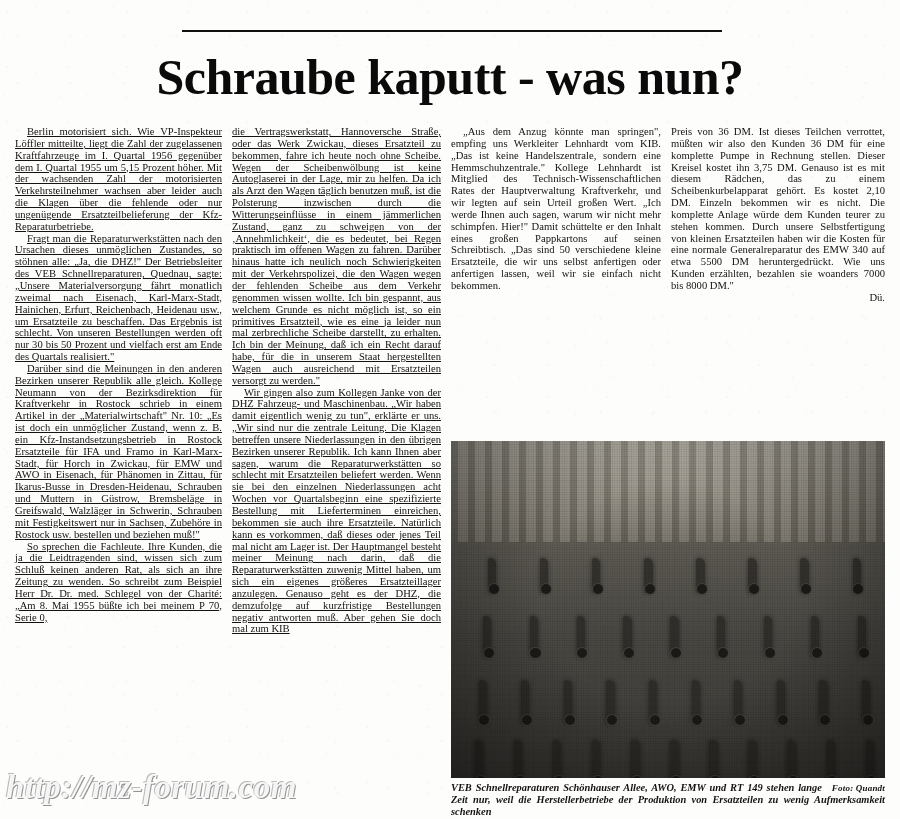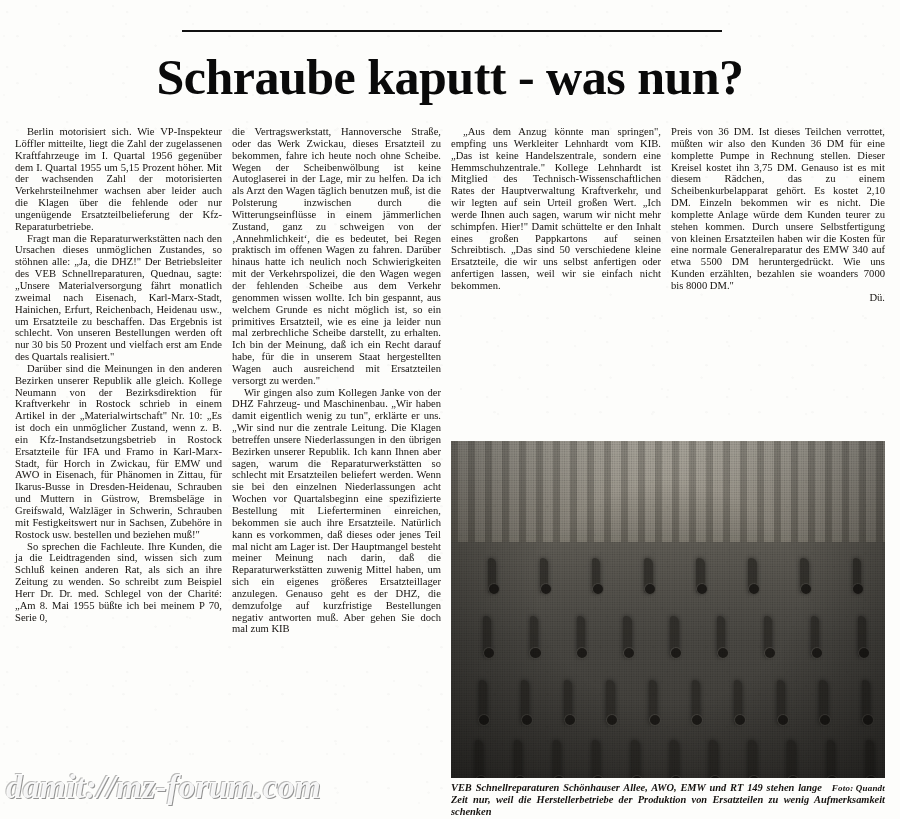--- a/index.html
+++ b/index.html
@@ -85,22 +85,22 @@
     color: #15120f;
     -webkit-hyphens: none;
     hyphens: none;
   }
   .col p {
     margin: 0;
     text-indent: 12px;
   }
   .col p.noind { text-indent: 0; }
 
-  #col1 { left: 15px;  width: 207px; }
-  #col2 { left: 232px; width: 209px; }
+  #col1 { left: 15px;  width: 207px; text-decoration: underline; }
+  #col2 { left: 232px; width: 209px; text-decoration: underline; }
   #col3 { left: 451px; width: 210px; height: 312px; }
   #col4 { left: 671px; width: 214px; }
 
   .signoff {
     display: block;
     text-align: right;
     margin-top: 0;
   }
 
   
@@ -334,16 +334,16 @@
 
     <div class="halftone"></div>
     <div class="vig"></div>
   </div>
 
   <div id="caption">
     <span class="credit">Foto: Quandt</span>
     <span>VEB Schnellreparaturen Schönhauser Allee, AWO, EMW und RT 149 stehen lange Zeit nur, weil die Herstellerbetriebe der Produktion von Ersatzteilen zu wenig Aufmerksamkeit schenken</span>
   </div>
 
-  <div id="watermark">damit://mz-forum.com</div>
+  <div id="watermark">http://mz-forum.com</div>
 
   <div id="grain"></div>
 </div>
 
 </body></html>

